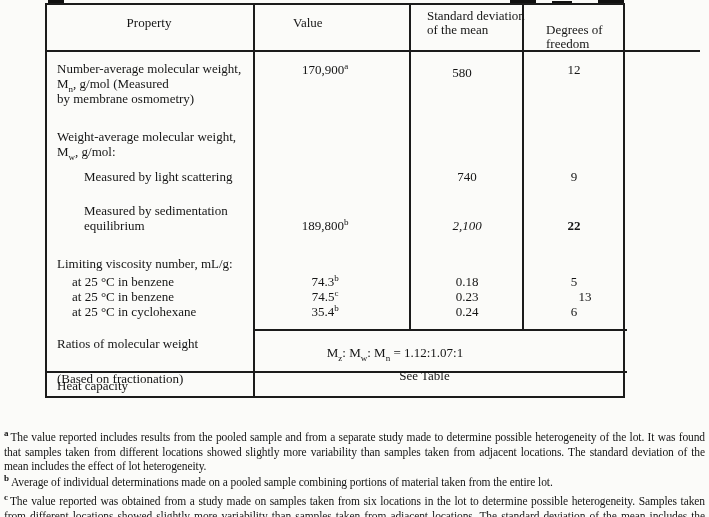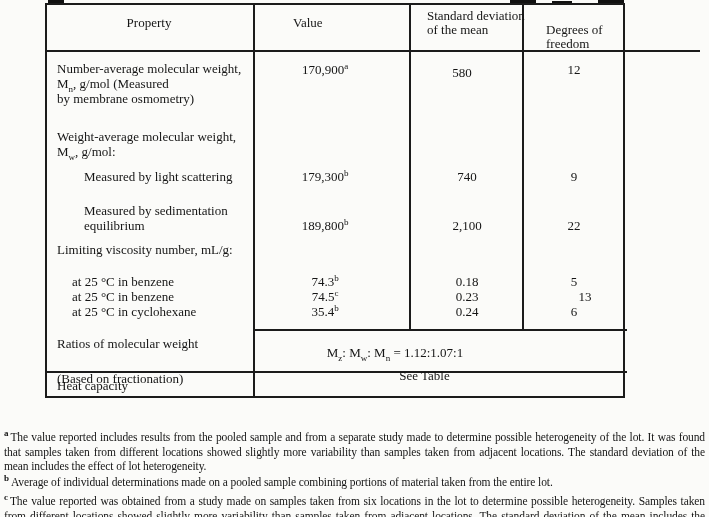--- a/index.html
+++ b/index.html
@@ -45,31 +45,30 @@
   <div class="t" style="left:57px;top:61px;">Number-average molecular weight,</div>
   <div class="t" style="left:57px;top:91px;">by membrane osmometry)</div>
   <div class="cellc" style="left:255px;top:62px;width:140px;"><span>170,900</span><sup>a</sup></div>
   <div class="cellc" style="left:412px;top:47px;width:100px;margin-top:18px;">580</div>
   <div class="cellc" style="left:525px;top:62px;width:98px;">12</div>
 
   <div class="t" style="left:57px;top:129px;">Weight-average molecular weight,</div>
   <div class="t" style="left:57px;top:144px;"><span>M</span><sub>w</sub><span>, g/mol:</span></div>
 
   <div class="t" style="left:84px;top:169px;">Measured by light scattering</div>
-  <div class="cellc" style="left:255px;top:169px;width:140px;"><span>179,300</span><sup>b</sup></div>
   <div class="cellc" style="left:412px;top:169px;width:110px;">740</div>
   <div class="cellc" style="left:525px;top:169px;width:98px;">9</div>
 
   <div class="t" style="left:84px;top:203px;">Measured by sedimentation</div>
   <div class="t" style="left:84px;top:218px;">equilibrium</div>
   <div class="cellc" style="left:255px;top:218px;width:140px;"><span>189,800</span><sup>b</sup></div>
-  <div class="cellc" style="left:412px;top:218px;width:110px;">2,100</div>
-  <div class="cellc" style="left:525px;top:218px;width:98px;">22</div>
+  <div class="cellc" style="left:412px;top:218px;width:110px;font-style:italic;">2,100</div>
+  <div class="cellc" style="left:525px;top:218px;width:98px;font-weight:bold;">22</div>
 
-  <div class="t" style="left:57px;top:242px;">Limiting viscosity number, mL/g:</div>
+  <div class="t" style="left:57px;top:256px;">Limiting viscosity number, mL/g:</div>
 
   <div class="t" style="left:72px;top:274px;">at 25 °C in benzene</div>
   <div class="cellc" style="left:255px;top:274px;width:140px;"><span>74.3</span><sup>b</sup></div>
   <div class="cellc" style="left:412px;top:274px;width:110px;">0.18</div>
   <div class="cellc" style="left:525px;top:274px;width:98px;">5</div>
 
   <div class="t" style="left:72px;top:289px;">at 25 °C in benzene</div>
   <div class="cellc" style="left:255px;top:289px;width:140px;"><span>74.5</span><sup>c</sup></div>
   <div class="cellc" style="left:412px;top:289px;width:110px;">0.23</div>
   <div class="cellc" style="left:525px;top:289px;width:120px;">13</div>

